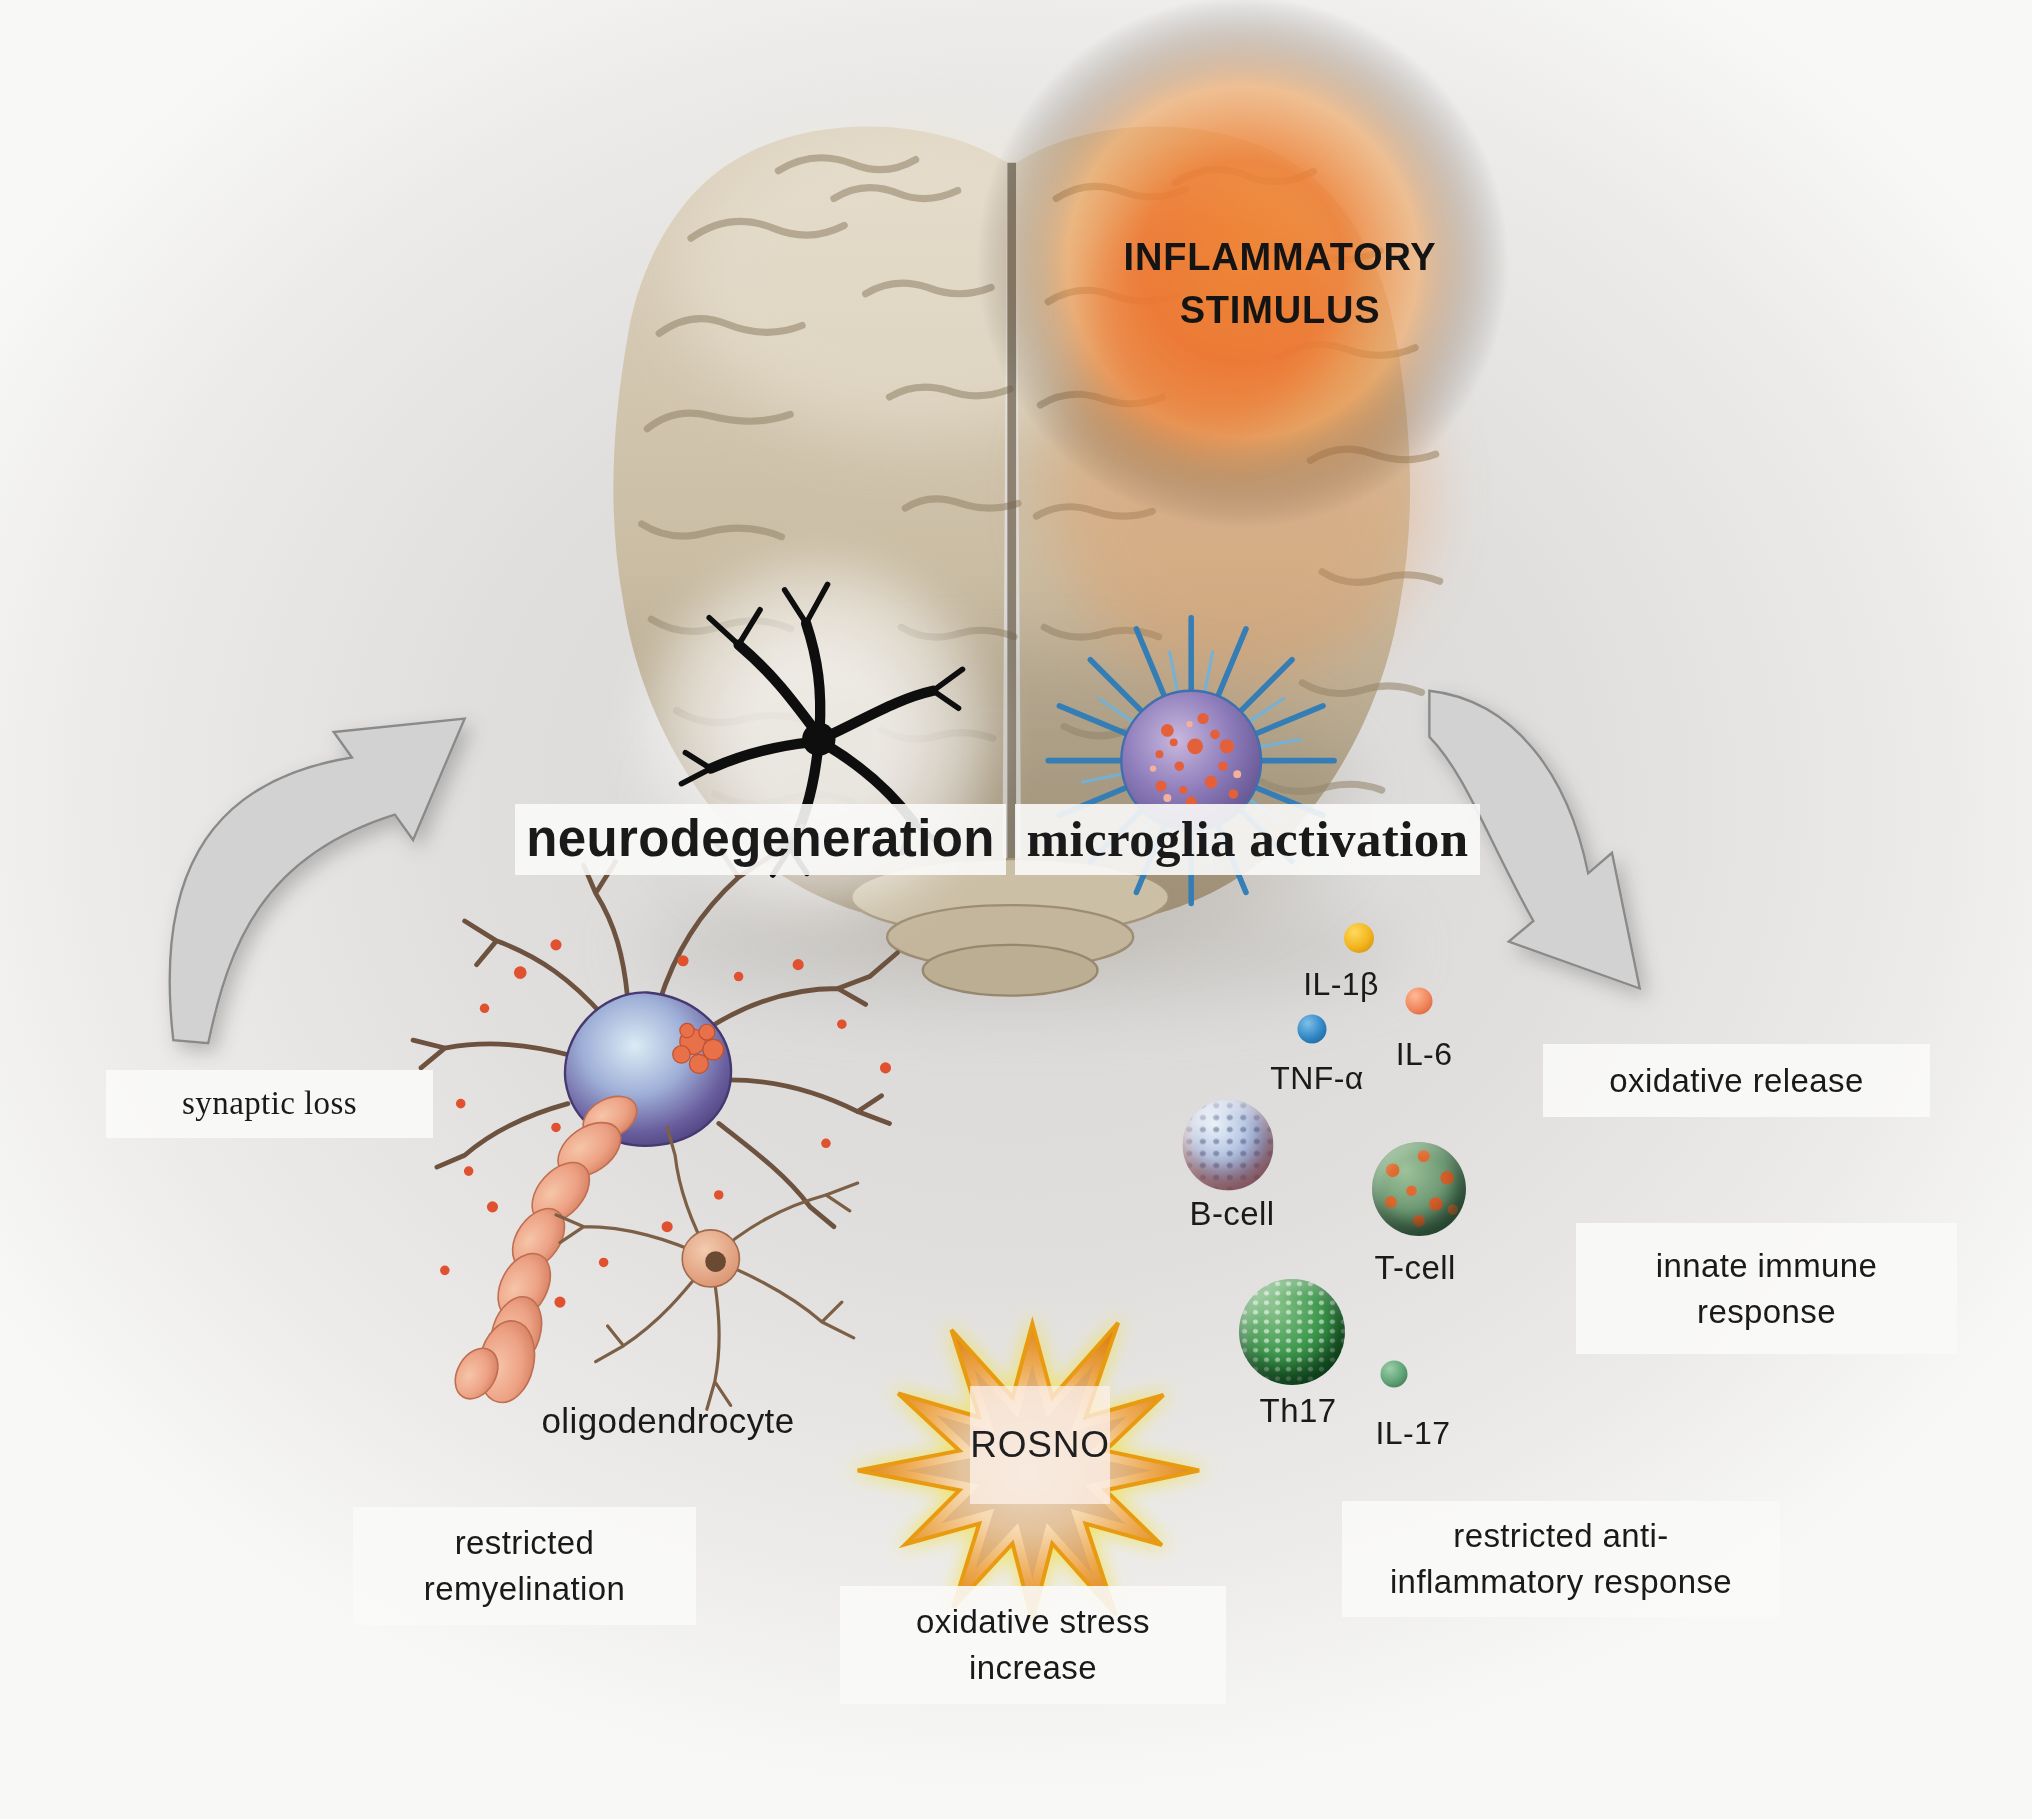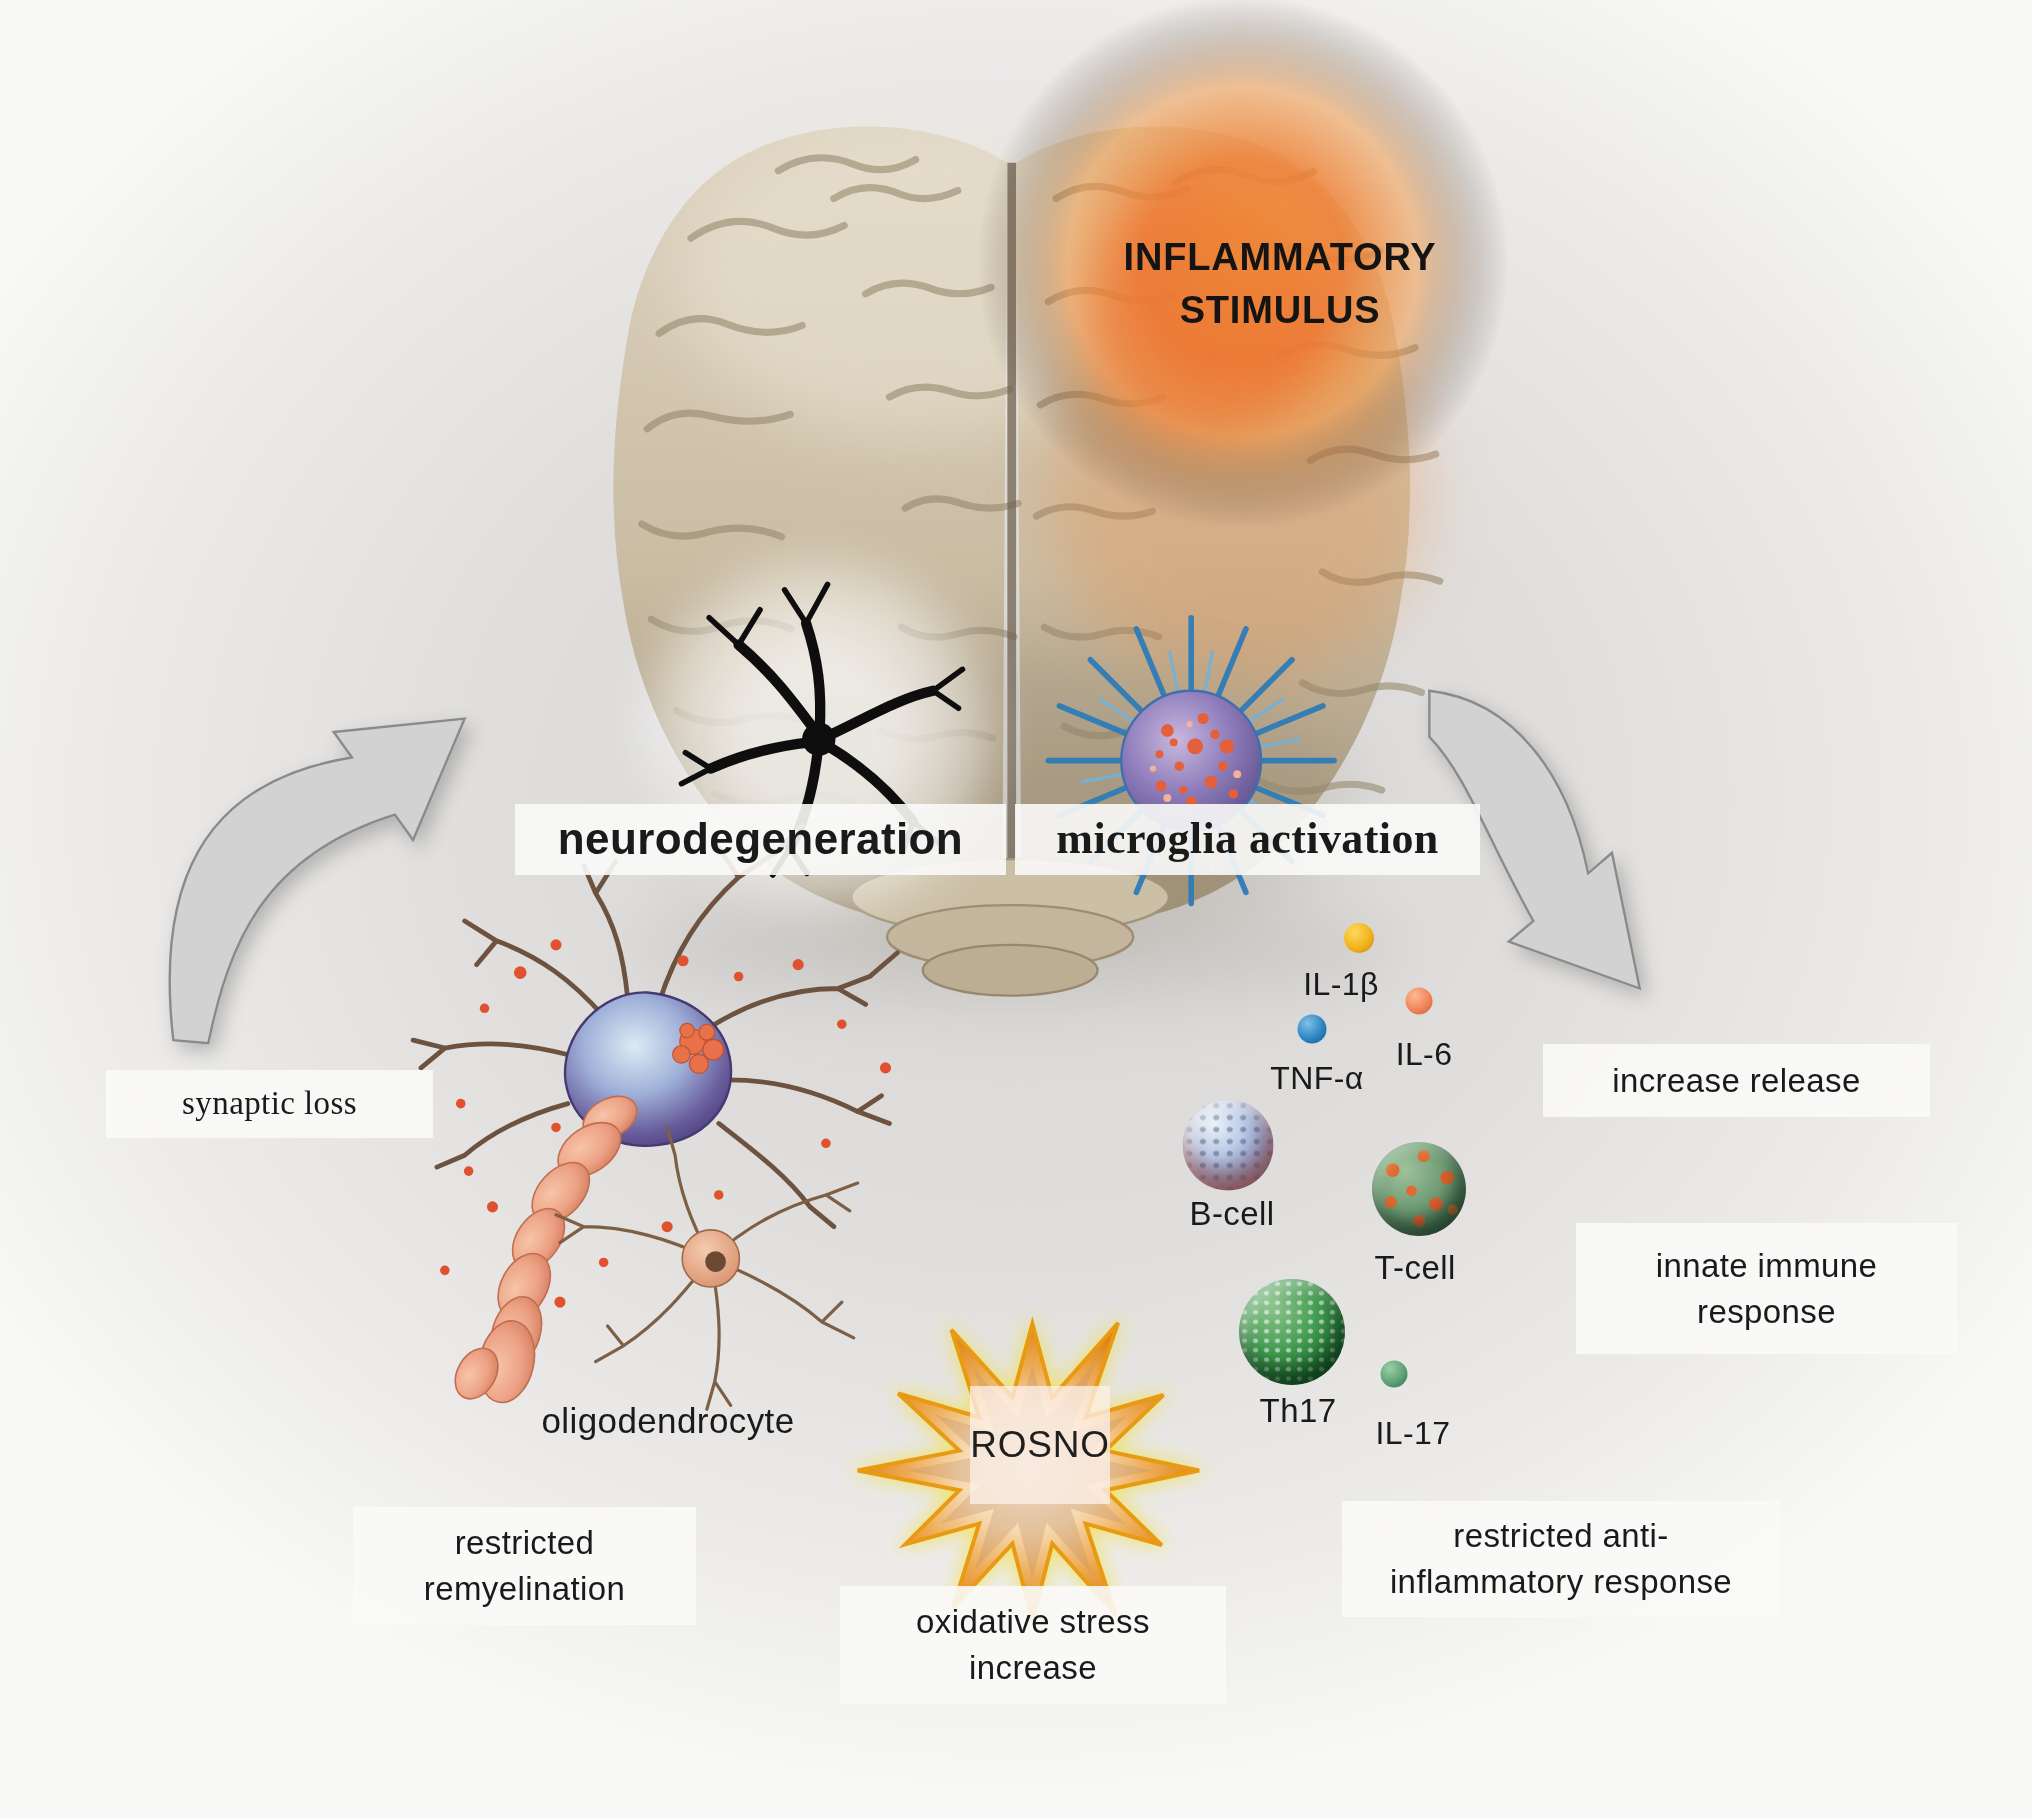--- a/index.html
+++ b/index.html
@@ -9,21 +9,21 @@
     background:radial-gradient(ellipse 1191px 993px at 50% 44%, #d9d8d7 0%, #dfdedd 45%, #eceBea 78%, #f8f8f7 100%);
   }
   #art{position:absolute; left:0; top:0; z-index:1;}
   .bar{
     position:absolute; z-index:3;
     background:rgba(249,249,248,0.9);
     display:flex; align-items:center; justify-content:center;
     color:#1a1a1a; text-align:center; white-space:pre-line;
     font-size:33px; line-height:1.38; letter-spacing:0.4px;
   }
-  .bar.header{font-weight:800; font-size:44px; letter-spacing:0.4px;}
+  .bar.header{font-weight:800; font-size:51px; letter-spacing:0.4px;}
   .floating-label{
     position:absolute; z-index:3; transform:translate(-50%,-50%);
     color:#1a1a1a; font-size:32px; white-space:pre-line; letter-spacing:0.4px;
   }
   .stimulus-title{
     position:absolute; z-index:3; transform:translate(-50%,-50%);
     color:#141414; font-weight:800; font-size:38px; line-height:1.4;
     text-align:center; white-space:pre-line; letter-spacing:0.8px;
   }
   .dot{position:absolute; z-index:2; border-radius:50%; transform:translate(-50%,-50%);}
@@ -397,20 +397,20 @@
   <div class="floating-label" style="left:1413px; top:1433px;">IL-17</div>
 
   <div class="cell cell-bcell" style="left:1228px; top:1145px;"></div>
   <div class="cell cell-tcell" style="left:1419px; top:1189px;"></div>
   <div class="cell cell-th17" style="left:1292px; top:1332px;"></div>
 
   <div class="floating-label" style="left:1232px; top:1214px; font-size:33px;">B-cell</div>
   <div class="floating-label" style="left:1415px; top:1268px; font-size:33px;">T-cell</div>
   <div class="floating-label" style="left:1298px; top:1411px; font-size:33px;">Th17</div>
 
-  <div class="bar" style="left:1543px; top:1044px; width:387px; height:73px;">increase release</div>
+  <div class="bar" style="left:1543px; top:1044px; width:387px; height:73px;">oxidative release</div>
   <div class="bar" style="left:1576px; top:1223px; width:381px; height:131px;">innate immune
 response</div>
   <div class="bar" style="left:1342px; top:1501px; width:438px; height:116px;">restricted anti-
 inflammatory response</div>
 
 </div>
 
 
 </body></html>

